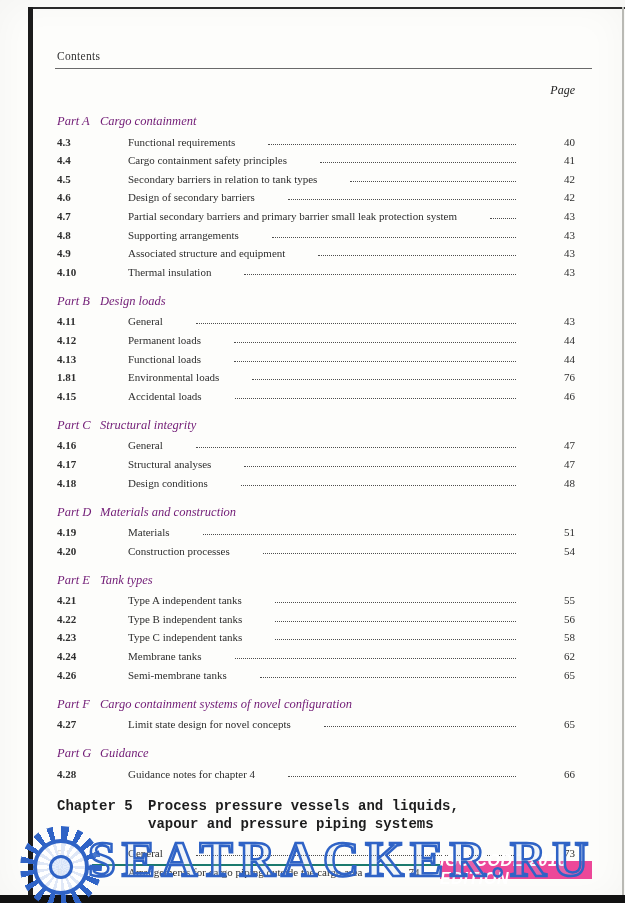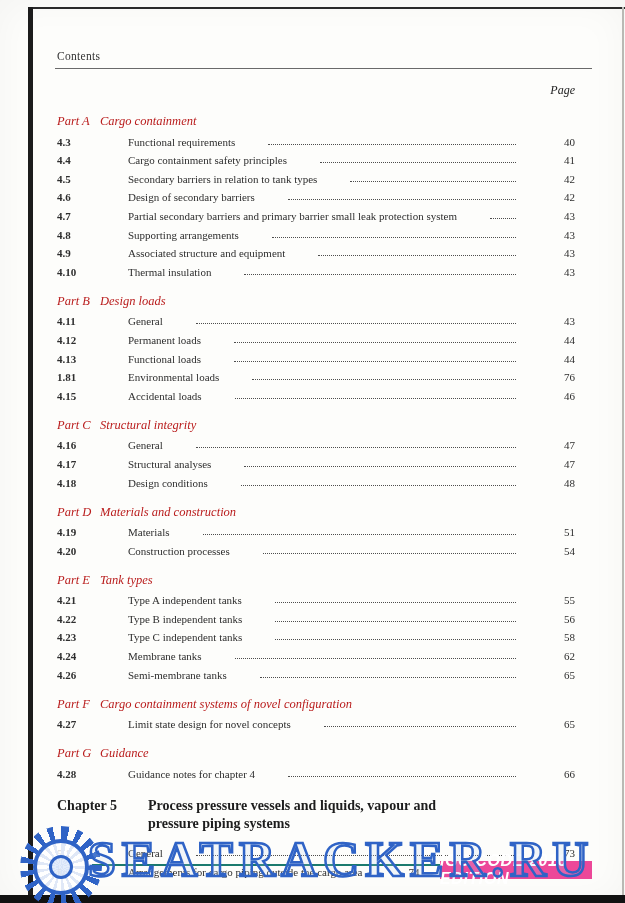--- a/index.html
+++ b/index.html
@@ -14,26 +14,26 @@
   .edge-bottom{position:absolute;left:0;right:0;bottom:0;height:8px;background:#121212;}
   .edge-right{position:absolute;right:1px;top:7px;bottom:8px;width:2px;background:#b9b9b4;}
 
   .content{position:absolute;left:57px;top:50px;width:518px;}
 
   .doc-header{font-size:11.5px;letter-spacing:0.3px;color:#333;}
   .header-rule{border:none;border-top:1px solid #6a6a6a;margin:6px 0 0 -2px;width:537px;}
   .page-col-label{font-style:italic;font-size:12px;text-align:right;margin-top:14px;color:#222;}
 
   .part-row{display:flex;align-items:flex-end;margin-top:10px;height:21px;
-    font-style:italic;font-size:12.5px;color:#b91c1c;}
+    font-style:italic;font-size:12.5px;color:#701a75;}
   .part-row .h-label{width:43px;flex:none;}
   .part-row .h-title{flex:none;}
 
   .chapter-row{display:flex;margin-top:17px;margin-bottom:7px;
-    font-weight:bold;font-size:14px;line-height:1.32;color:#1d1d1d;}
+    font-weight:bold;font-size:14px;line-height:1.32;color:#1d1d1d;font-family:Liberation Mono, monospace;}
   .chapter-row .h-label{width:91px;flex:none;}
   .chapter-row .h-title{max-width:322px;}
 
   .toc-row{display:flex;align-items:flex-end;height:18.6px;font-size:11px;color:#2e2e2e;gap:28px;}
   .toc-row .num{width:43px;flex:none;font-weight:bold;}
   .toc-row .t{flex:none;padding-right:3px;white-space:nowrap;}
   .toc-row .leader{flex:1;min-width:12px;border-bottom:1.6px dotted #4d4d4d;margin:0 5px 3px 2px;}
   .toc-row .pg{flex:none;width:26px;text-align:right;}
 
   

